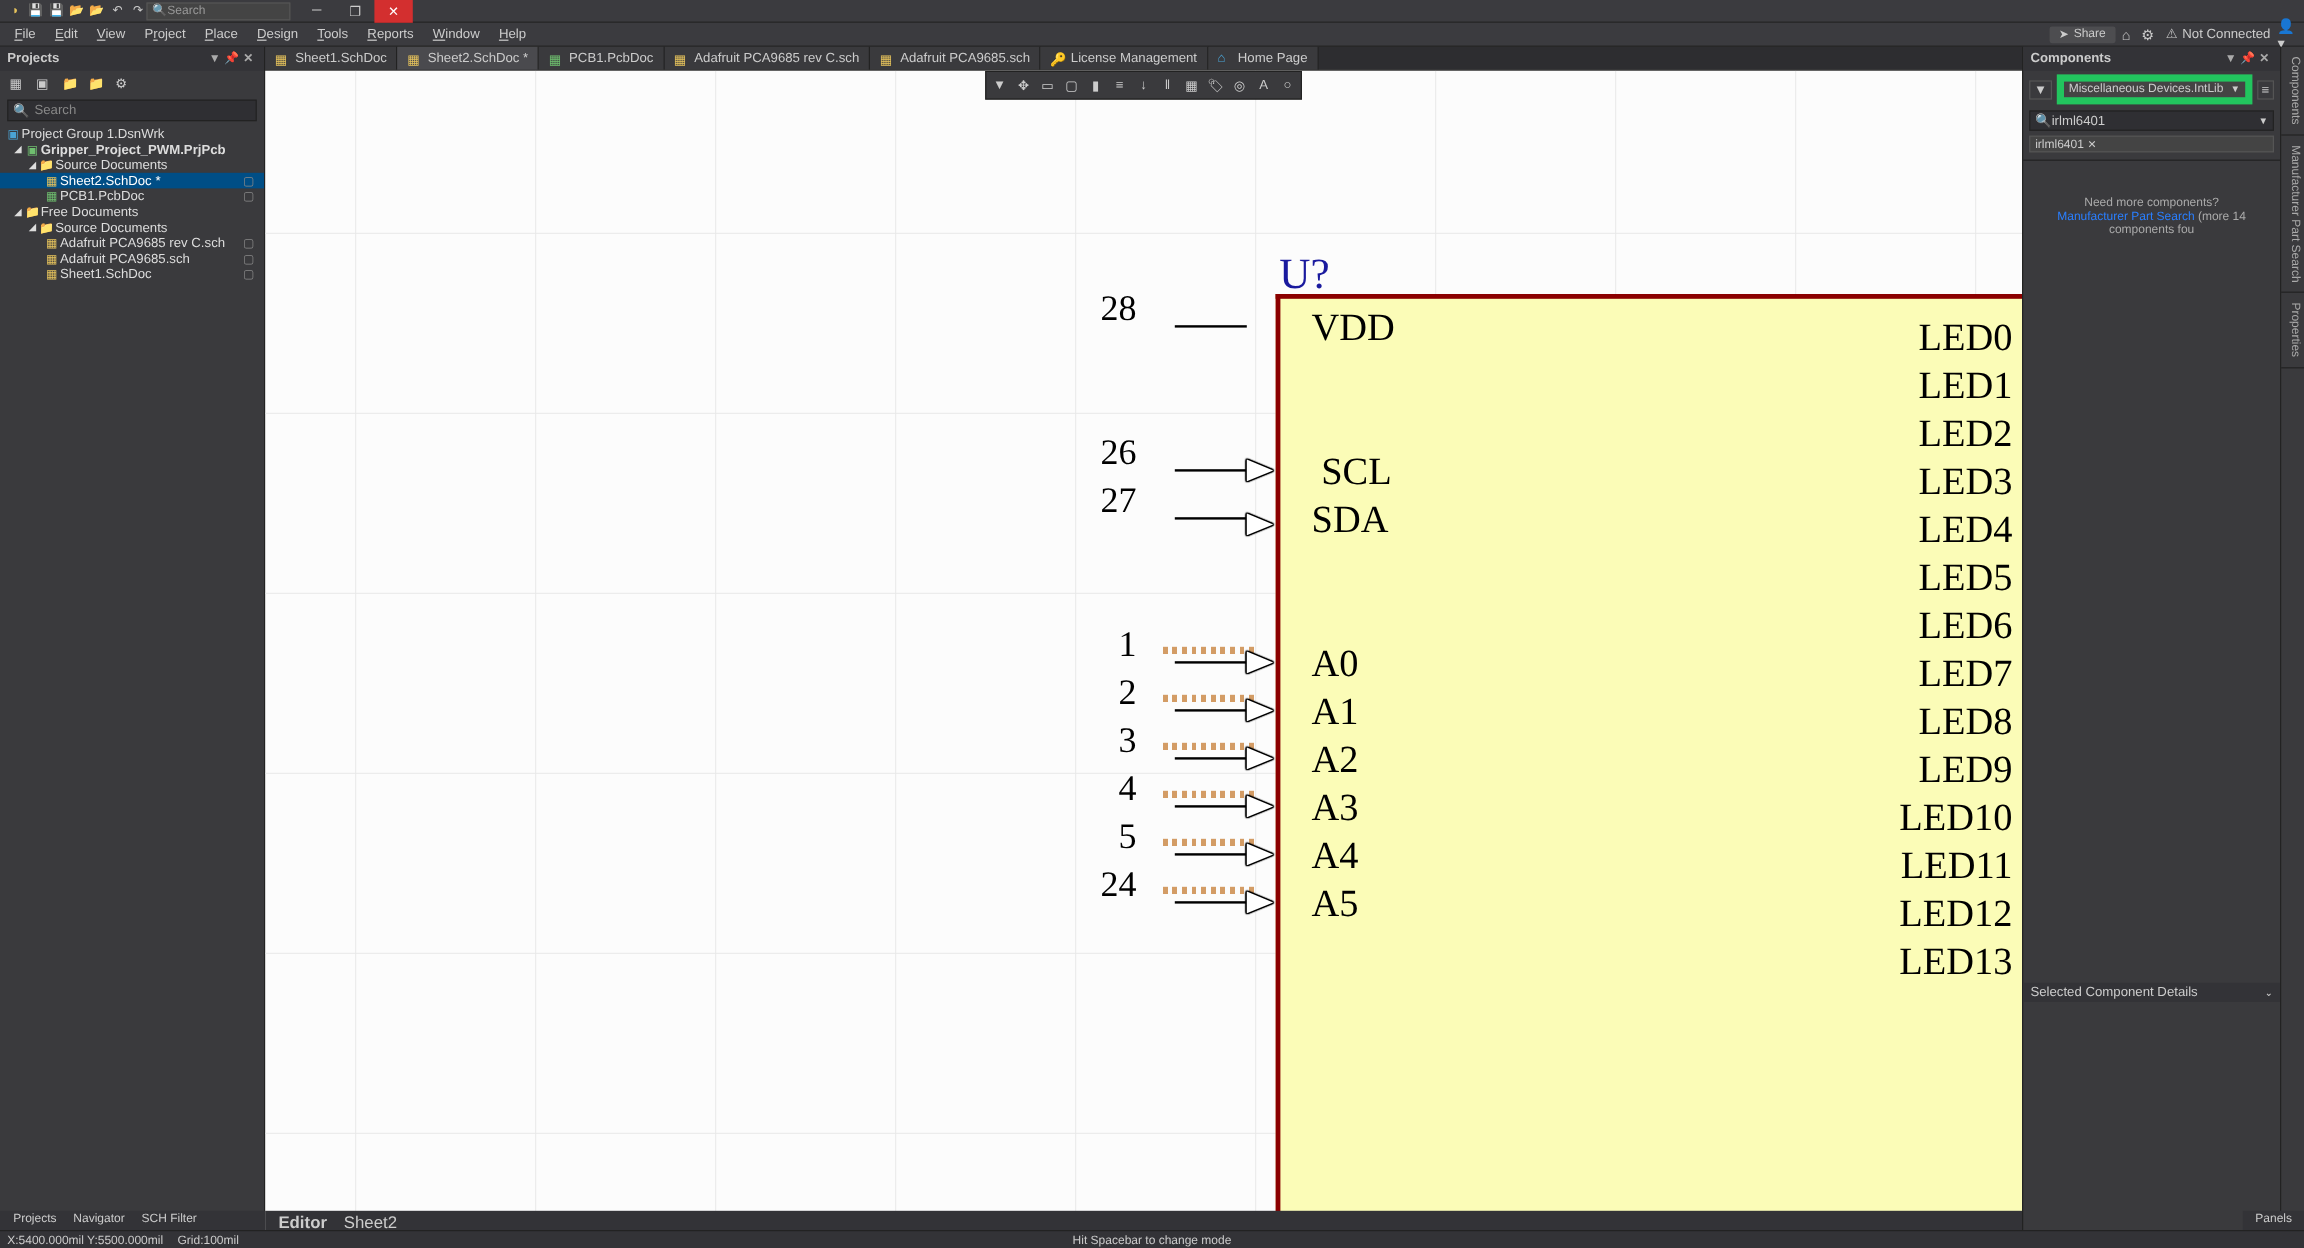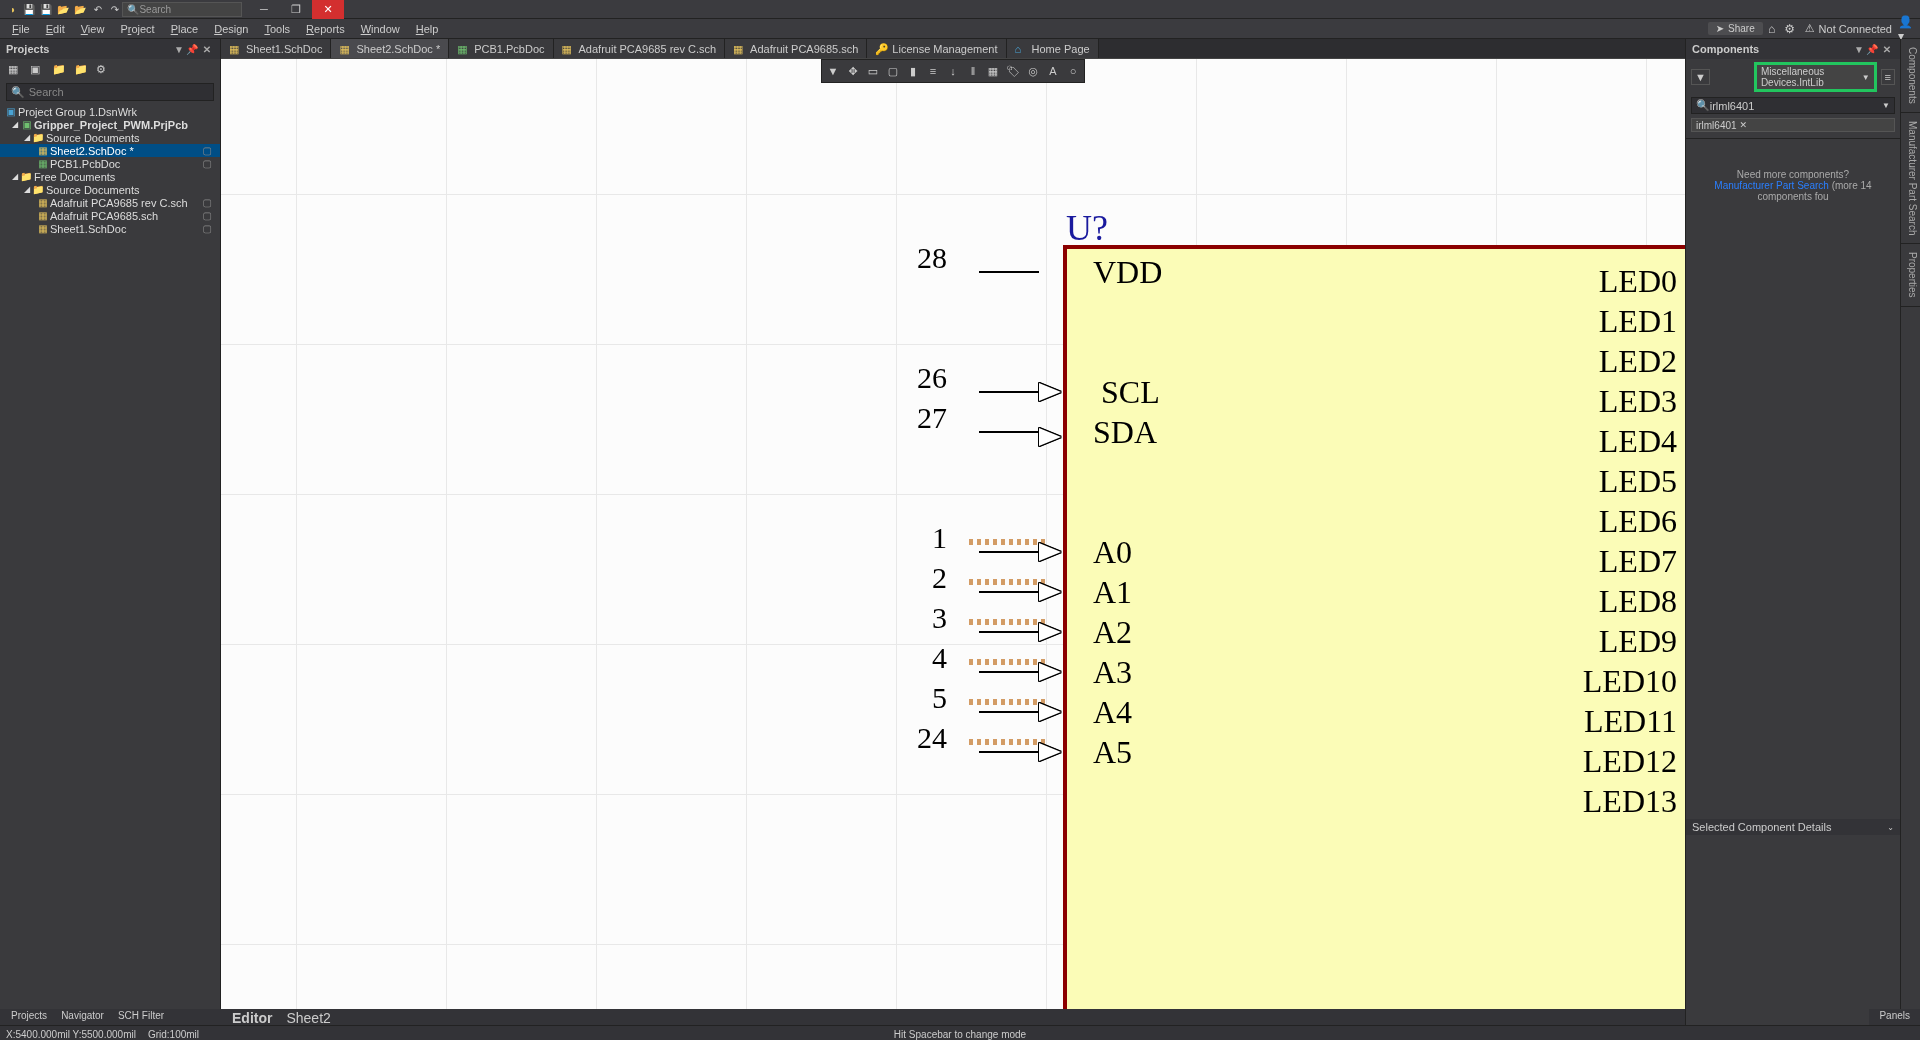--- a/index.html
+++ b/index.html
@@ -61,21 +61,21 @@
 .pin-line { position: absolute; top: 26px; left: 0; width: 60px; height: 2px; background: #000; }
 .pin-num { position: absolute; top: -4px; right: 32px; font: 30px "Times New Roman", serif; color: #000; margin-left: 28px; }
 .pin-arrow { position: absolute; top: 18px; left: 60px; width: 0; height: 0; border-top: 9px solid transparent; border-bottom: 9px solid transparent; border-left: 22px solid #fff; filter: drop-shadow(-1px 0 0 #000) drop-shadow(1px 0 0 #000) drop-shadow(0 -1px 0 #000) drop-shadow(0 1px 0 #000); }
 .pin-wavy { position: absolute; top: 14px; left: -10px; width: 80px; height: 6px; background: repeating-linear-gradient(90deg, #b85c00 0 4px, transparent 4px 8px); opacity: 0.6; }
 .pin-name-l { position: absolute; font: 32px "Times New Roman", serif; color: #000; }
 .pin-name-r { position: absolute; right: 8px; font: 32px "Times New Roman", serif; color: #000; }
 
 
 .right { width: 215px; background: #3a3a3d; border-left: 1px solid #222; display: flex; flex-direction: column; }
 .comp-tools { display: flex; align-items: center; gap: 4px; padding: 3px 5px; }
-.lib-dd { flex: 1; background: #444; border: 3px solid #22c55e; padding: 1px 4px; font-size: 10px; display: flex; align-items: center; margin-left: 40px; }
+.lib-dd { flex: 1; background: #444; border: 6px solid #22c55e; padding: 1px 4px; font-size: 10px; display: flex; align-items: center; }
 .comp-search { margin: 2px 5px; background: #2f2f33; border: 1px solid #222; height: 17px; display: flex; align-items: center; padding: 0 4px; color: #ccc; font-size: 11px; position: relative; }
 .comp-search .dd { position: absolute; right: 4px; font-size: 8px; }
 .chip { display: inline-flex; align-items: center; background: #444; border: 1px solid #555; margin: 2px 5px; padding: 0 4px; font-size: 10px; height: 14px; }
 .chip .x { margin-left: 3px; font-size: 9px; }
 .needmore { text-align: center; font-size: 10px; color: #aaa; margin-top: 30px; }
 .mps-link { color: #2a7fff; font-size: 10px; text-align: center; padding: 0 5px; }
 .scd-hdr { background: #333337; padding: 2px 6px; display: flex; align-items: center; font-size: 11px; margin-top: auto; }
 .scd-body { height: 190px; }
 
 

